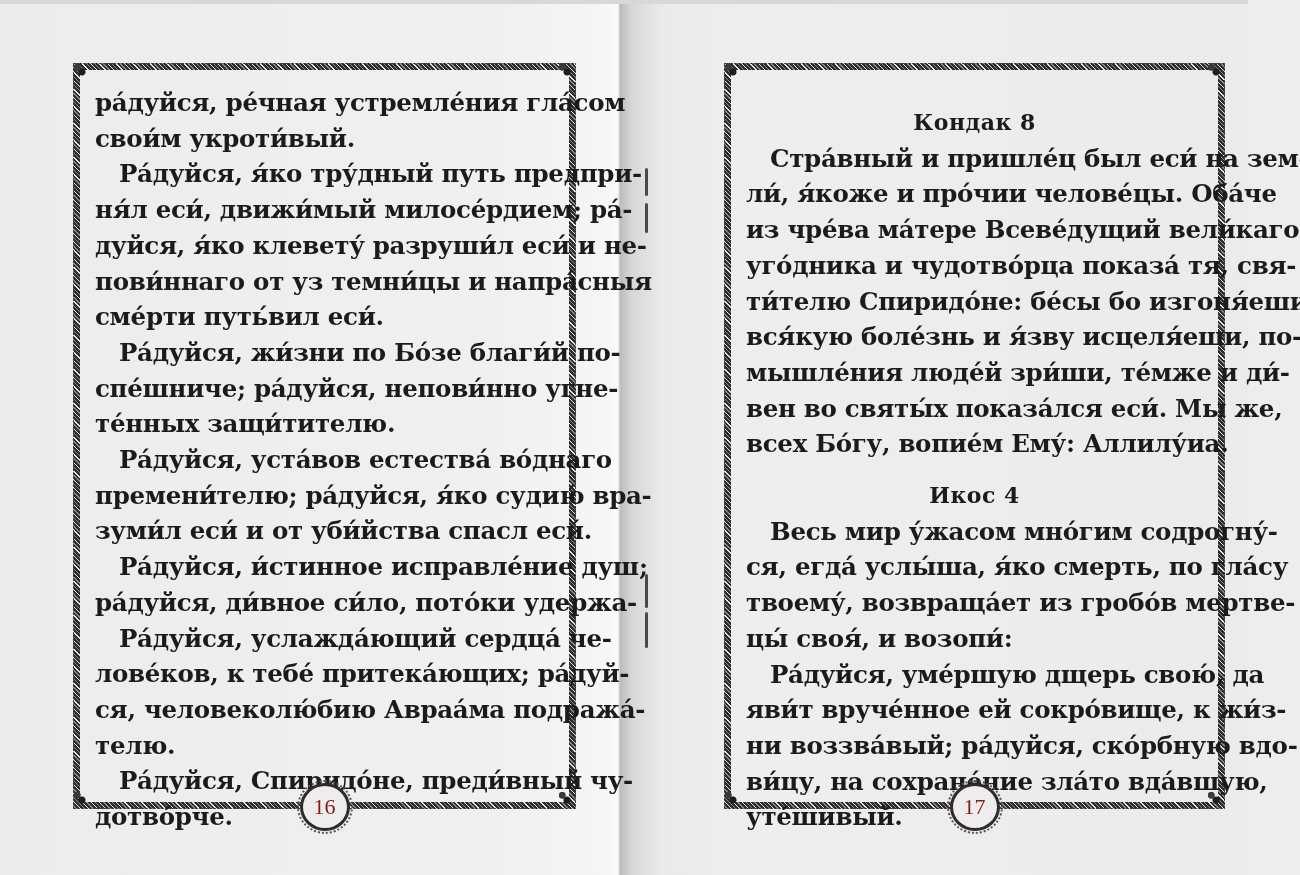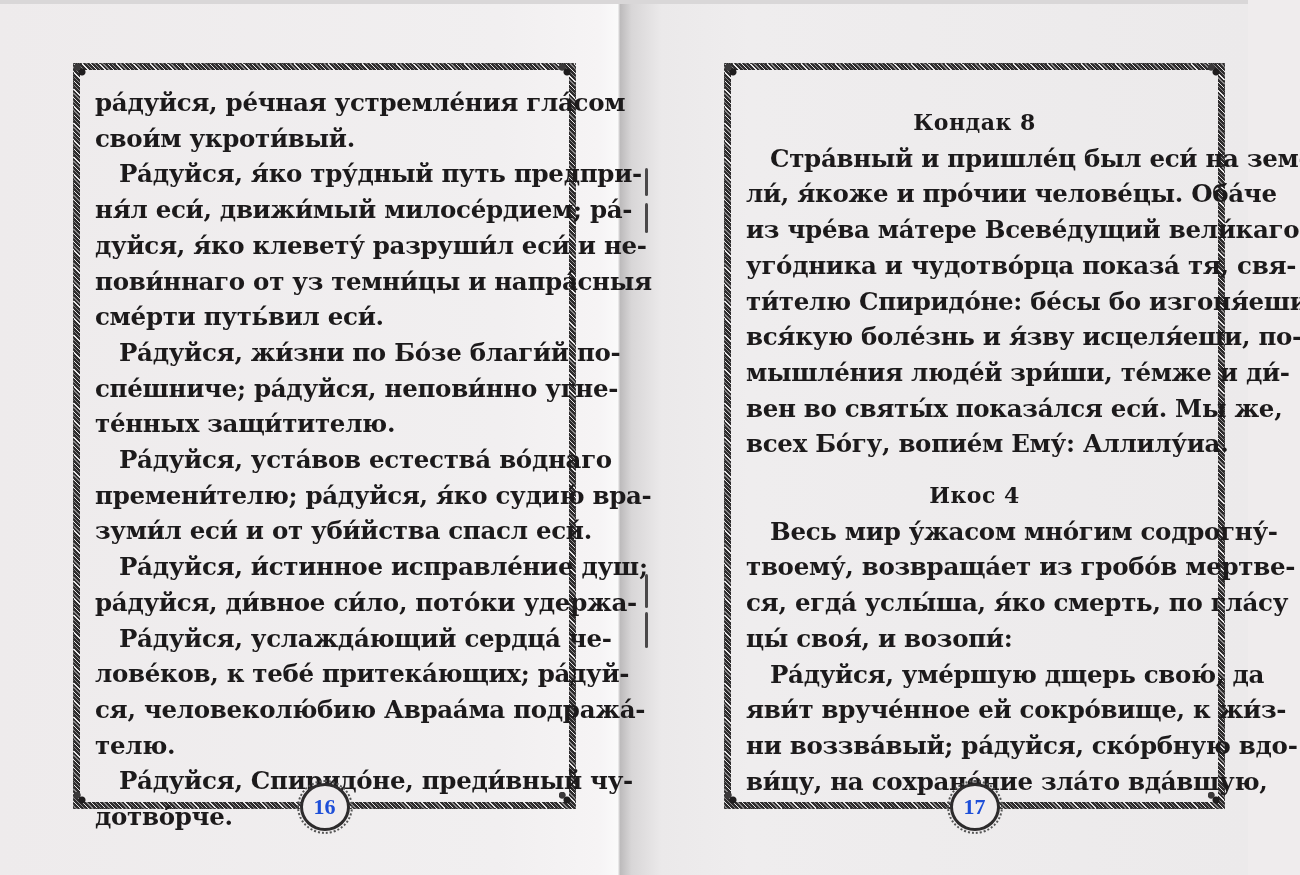--- a/index.html
+++ b/index.html
@@ -69,21 +69,21 @@
   .pagenum {
     position: absolute; bottom: -22px; left: 50%;
     transform: translateX(-50%);
     width: 44px; height: 42px;
     border-radius: 50%;
     background: #efeced;
     border: 3px solid #2d2b2c;
     outline: 2px dotted #555; outline-offset: 1px;
     display: flex; align-items: center; justify-content: center;
     font-family: "Liberation Serif", "DejaVu Serif", serif;
-    font-weight: bold; font-size: 22px; color: #1d4ed8;
+    font-weight: normal; font-size: 22px; color: #7f1d1d;
   }
 </style>
 </head>
 <body>
 
 <div class="spread">
   <div class="staple" style="top:168px;height:28px;"></div>
   <div class="staple" style="top:203px;height:30px;"></div>
   <div class="staple" style="top:574px;height:34px;"></div>
   <div class="staple" style="top:612px;height:36px;"></div>
@@ -137,24 +137,25 @@
           <span class="line">уго́дника и чудотво́рца показа́ тя, свя-</span>
           <span class="line">ти́телю Спиридо́не: бе́сы бо изгоня́еши,</span>
           <span class="line">вся́кую боле́знь и я́зву исцеля́еши, по-</span>
           <span class="line">мышле́ния люде́й зри́ши, те́мже и ди́-</span>
           <span class="line">вен во святы́х показа́лся еси́. Мы же,</span>
           <span class="line last">всех Бо́гу, вопие́м Ему́: Аллилу́иа.</span>
         </div>
       <span class="heading ikos">Икос  4</span>
       <div id="ikos-lines">
           <span class="line indent">Весь мир у́жасом мно́гим содрогну́-</span>
+          <span class="line">ся, егда́ услы́ша, я́ко смерть, по гла́су</span>
           <span class="line">твоему́, возвраща́ет из гробо́в мертве-</span>
-          <span class="line">ся, егда́ услы́ша, я́ко смерть, по гла́су</span>
           <span class="line last">цы́ своя́, и возопи́:</span>
           <span class="line indent">Ра́дуйся, уме́ршую дщерь свою́, да</span>
           <span class="line">яви́т вруче́нное ей сокро́вище, к жи́з-</span>
           <span class="line">ни воззва́вый; ра́дуйся, ско́рбную вдо-</span>
           <span class="line">ви́цу, на сохране́ние зла́то вда́вшую,</span>
+          <span class="line last">уте́шивый.</span>
         </div>
     </div>
     <div class="pagenum">17</div>
   </div>
 </div>
 
 </body></html>

